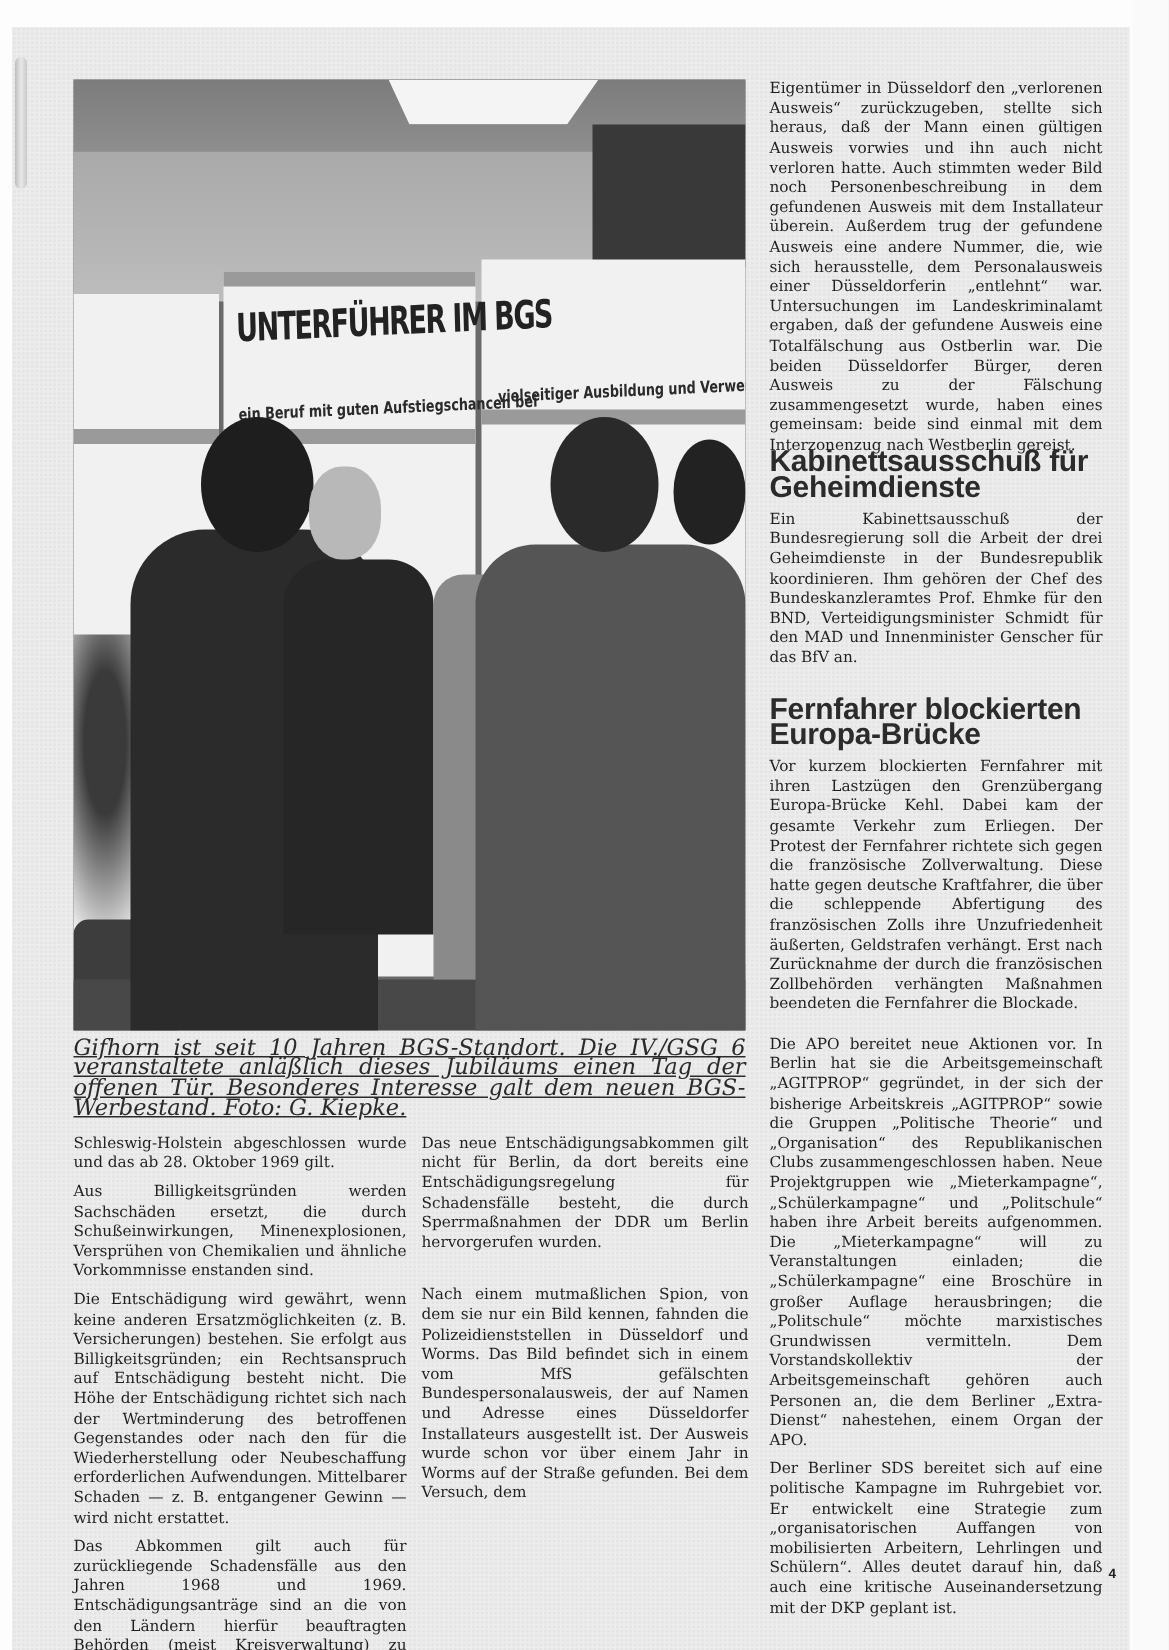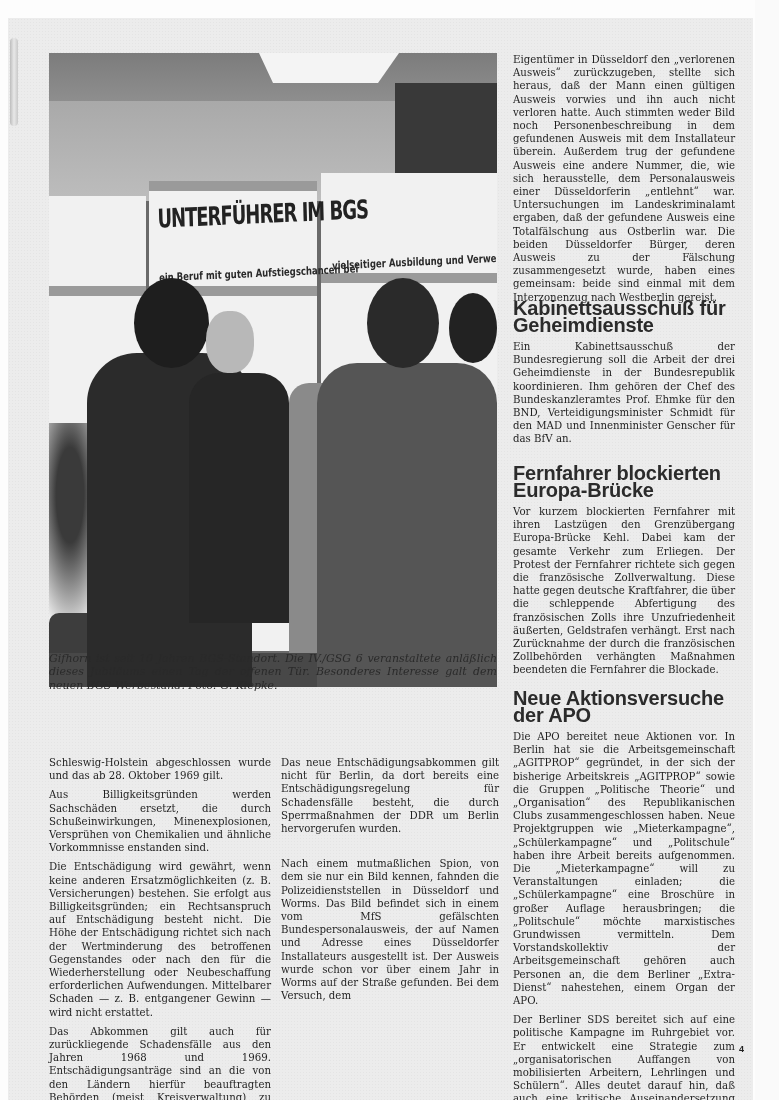--- a/index.html
+++ b/index.html
@@ -52,22 +52,22 @@
   .sign-sub.b { left:283px; top:203px; transform: scaleY(1.3) rotate(-2deg); }
   .person { position:absolute; background:#2b2b2b; }
   .head { position:absolute; border-radius:50%; background:#1e1e1e; }
   .face { position:absolute; border-radius:45%; background:#b8b8b8; }
   .plant { position:absolute; left:0; top:370px; width:70px; height:240px;
     background: radial-gradient(ellipse at 30% 30%, #3a3a3a 20%, transparent 60%); }
   .pot { position:absolute; left:0; top:560px; width:70px; height:74px; background:#3d3d3d; border-radius:10px 10px 0 0; }
   .floor { position:absolute; left:0; top:600px; width:448px; height:34px; background:#484848; }
 
   .caption {
-    position:absolute; left:49px; top:652px; width:448px;
-    font-style: italic; font-size:11px; line-height:13.3px; text-align: justify; color:#2a2a2a;
+    position:absolute; left:49px; top:692px; width:448px;
+    font-style: italic; font-size:15px; line-height:13.3px; text-align: justify; color:#2a2a2a;text-decoration:underline;
   }
   .col { position:absolute; font-size:10.2px; line-height:13.2px; text-align: justify; color:#1f1f1f; }
   .col p { margin:0 0 6px 0; hyphens: auto; }
   .col1 { left:49px; top:756px; width:222px; }
   .col2 { left:281px; top:756px; width:218px; }
   .col3 { left:513px; top:53px; width:222px; }
   h2.head {
     position: static; background: none; border-radius: 0;
     font-family:"Liberation Sans","DejaVu Sans",sans-serif; font-weight:bold;
     font-size:20px; line-height:17px; margin:0 0 6px 0; color:#2b2b2b; letter-spacing:-0.2px; text-align:left;
@@ -139,18 +139,17 @@
 </div>
 <div class="col sec-k">
   <h2 class="head">Kabinettsausschuß für Geheimdienste</h2>
   <p>Ein Kabinettsausschuß der Bundesregierung soll die Arbeit der drei Geheimdienste in der Bundesrepublik koordinieren. Ihm gehören der Chef des Bundeskanzleramtes Prof. Ehmke für den BND, Verteidigungsminister Schmidt für den MAD und Innenminister Genscher für das BfV an.</p>
 </div>
 <div class="col sec-f">
   <h2 class="head">Fernfahrer blockierten Europa-Brücke</h2>
   <p>Vor kurzem blockierten Fernfahrer mit ihren Lastzügen den Grenzübergang Europa-Brücke Kehl. Dabei kam der gesamte Verkehr zum Erliegen. Der Protest der Fernfahrer richtete sich gegen die französische Zollverwaltung. Diese hatte gegen deutsche Kraftfahrer, die über die schleppende Abfertigung des französischen Zolls ihre Unzufriedenheit äußerten, Geldstrafen verhängt. Erst nach Zurücknahme der durch die französischen Zollbehörden verhängten Maßnahmen beendeten die Fernfahrer die Blockade.</p>
 </div>
 <div class="col sec-a">
-  <h2 class="head">Neue Aktionsversuche der APO</h2>
   <p>Die APO bereitet neue Aktionen vor. In Berlin hat sie die Arbeitsgemeinschaft „AGITPROP“ gegründet, in der sich der bisherige Arbeitskreis „AGITPROP“ sowie die Gruppen „Politische Theorie“ und „Organisation“ des Republikanischen Clubs zusammengeschlossen haben. Neue Projektgruppen wie „Mieterkampagne“, „Schülerkampagne“ und „Politschule“ haben ihre Arbeit bereits aufgenommen. Die „Mieterkampagne“ will zu Veranstaltungen einladen; die „Schülerkampagne“ eine Broschüre in großer Auflage herausbringen; die „Politschule“ möchte marxistisches Grundwissen vermitteln. Dem Vorstandskollektiv der Arbeitsgemeinschaft gehören auch Personen an, die dem Berliner „Extra-Dienst“ nahestehen, einem Organ der APO.</p>
   <p>Der Berliner SDS bereitet sich auf eine politische Kampagne im Ruhrgebiet vor. Er entwickelt eine Strategie zum „organisatorischen Auffangen von mobilisierten Arbeitern, Lehrlingen und Schülern“. Alles deutet darauf hin, daß auch eine kritische Auseinandersetzung mit der DKP geplant ist.</p>
 </div>
 
 <div class="page-num">4</div>
 
 </body></html>

